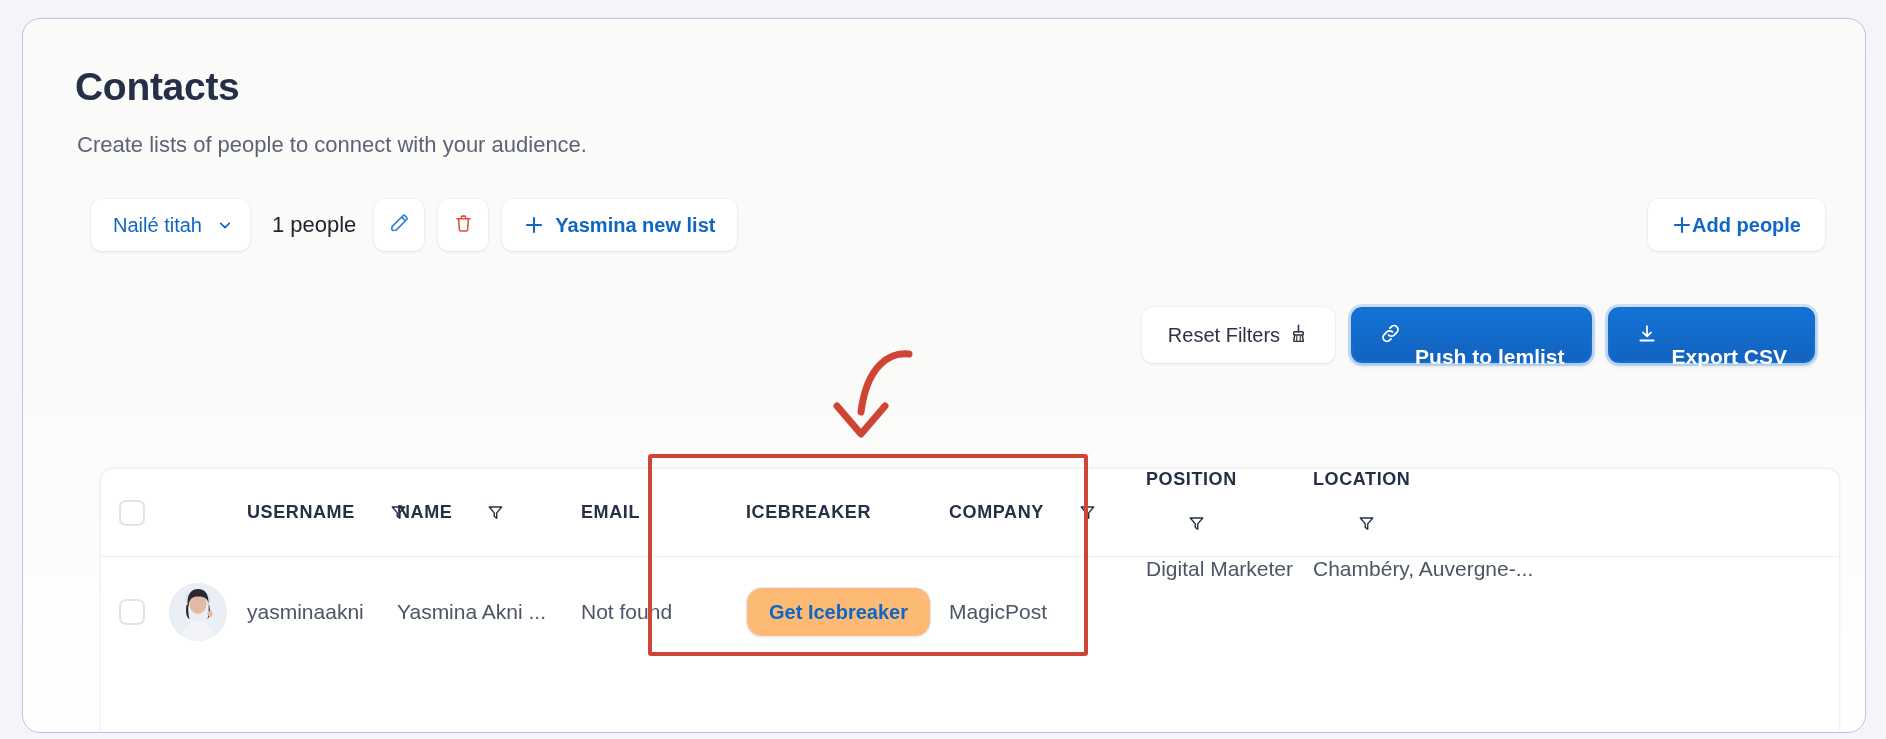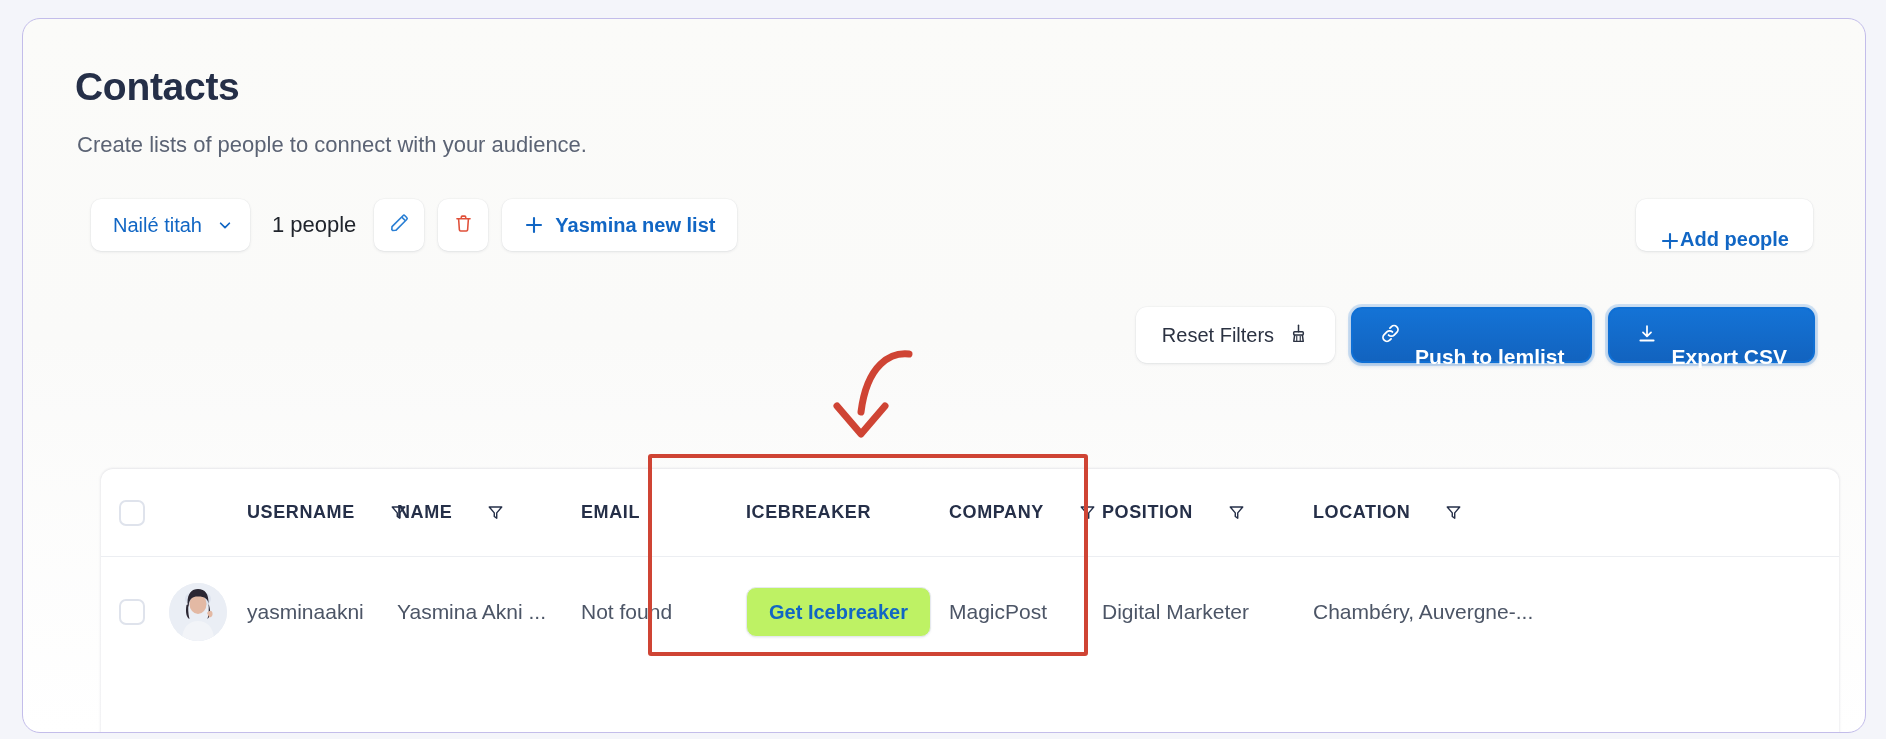--- a/index.html
+++ b/index.html
@@ -44,28 +44,28 @@
   .people-count {
     margin-left: 22px; margin-right: 18px;
     font-size: 22px; color: #20242c;
   }
   .icon-btn { width: 50px; height: 52px; }
   .create-list { height: 52px; padding: 0 22px; gap: 11px; margin-left: 14px; }
   .create-list .lbl { font-size: 20px; color: #1166c4; font-weight: bold; }
   .plus { width: 20px; height: 20px; }
 
   .add-people {
-    position: absolute; right: 52px; top: 180px;
-    height: 52px; padding: 0 24px;  align-items: flex-end;
+    position: absolute; right: 40px; top: 180px;
+    height: 52px; padding: 0 24px; 
   }
   .add-people .lbl { font-size: 20px; color: #1166c4; font-weight: bold; }
 
   
   .actions { position: absolute; right: 50px; top: 288px; display: flex; align-items: center; gap: 16px; }
-  .reset-filters { height: 56px; padding: 0 26px; gap: 14px; border-radius: 11px; }
+  .reset-filters { height: 56px; padding: 0 26px; gap: 8px; border-radius: 11px; }
   .reset-filters .lbl { font-size: 20px; color: #2b3242; }
   .btn-blue {
     height: 56px; padding: 0 26px; gap: 13px; border-radius: 11px;
     background: linear-gradient(180deg, #1473d6 0%, #1263bf 100%);
     border: 2px solid #0f6fd4;
     box-shadow: 0 0 0 3px rgba(34,126,220,.20), 0 2px 5px rgba(20,80,160,.25);
     display: flex; align-items: center; justify-content: center; cursor: pointer;
   }
   .btn-blue .lbl { font-size: 21px; color: #fff; font-weight: bold; margin-top: 44px; }
 
@@ -88,38 +88,38 @@
   .checkbox {
     width: 26px; height: 26px; border: 2px solid #dfe3ec;
     border-radius: 7px; background: #fff; cursor: pointer;
   }
   .avatar {
     width: 58px; height: 58px; border-radius: 50%;
     overflow: hidden; background: #e9ecf3;
   }
   .td-text { font-size: 21px; color: #4c5566; }
   .icebreaker-btn {
-    height: 50px; padding: 0 22px; border-radius: 10px;
-    background: #bef264; border: 1.5px solid #e6e9ef;
+    height: 50px; padding: 0 22px; border-radius: 16px;
+    background: #fdba74; border: 1.5px solid #e6e9ef;
     box-shadow: 0 1px 2px rgba(35,45,70,.07);
     font-size: 20px; color: #1166c4; font-weight: bold;
     cursor: pointer; font-family: inherit;
     display: flex; align-items: center; justify-content: center;
   }
 
   
   .c-check  { left: 18px; }
   .c-avatar { left: 68px; }
   .c-user   { left: 146px; }
   .c-name   { left: 296px; }
   .c-email  { left: 480px; }
   .c-ice    { left: 645px; }
   .c-comp   { left: 848px; }
-  .c-pos    { left: 1001px; }
-  .c-loc    { left: 1212px; }
+  .c-pos    { left: 1045px; flex-direction: column; }
+  .c-loc    { left: 1212px; flex-direction: column; }
 
   
   .anno-box {
     position: absolute; left: 648px; top: 454px;
     width: 440px; height: 202px;
     border: 4px solid #cf4434; border-radius: 3px;
     pointer-events: none;
   }
   .anno-arrow { position: absolute; left: 805px; top: 348px; pointer-events: none; }
 </style>

